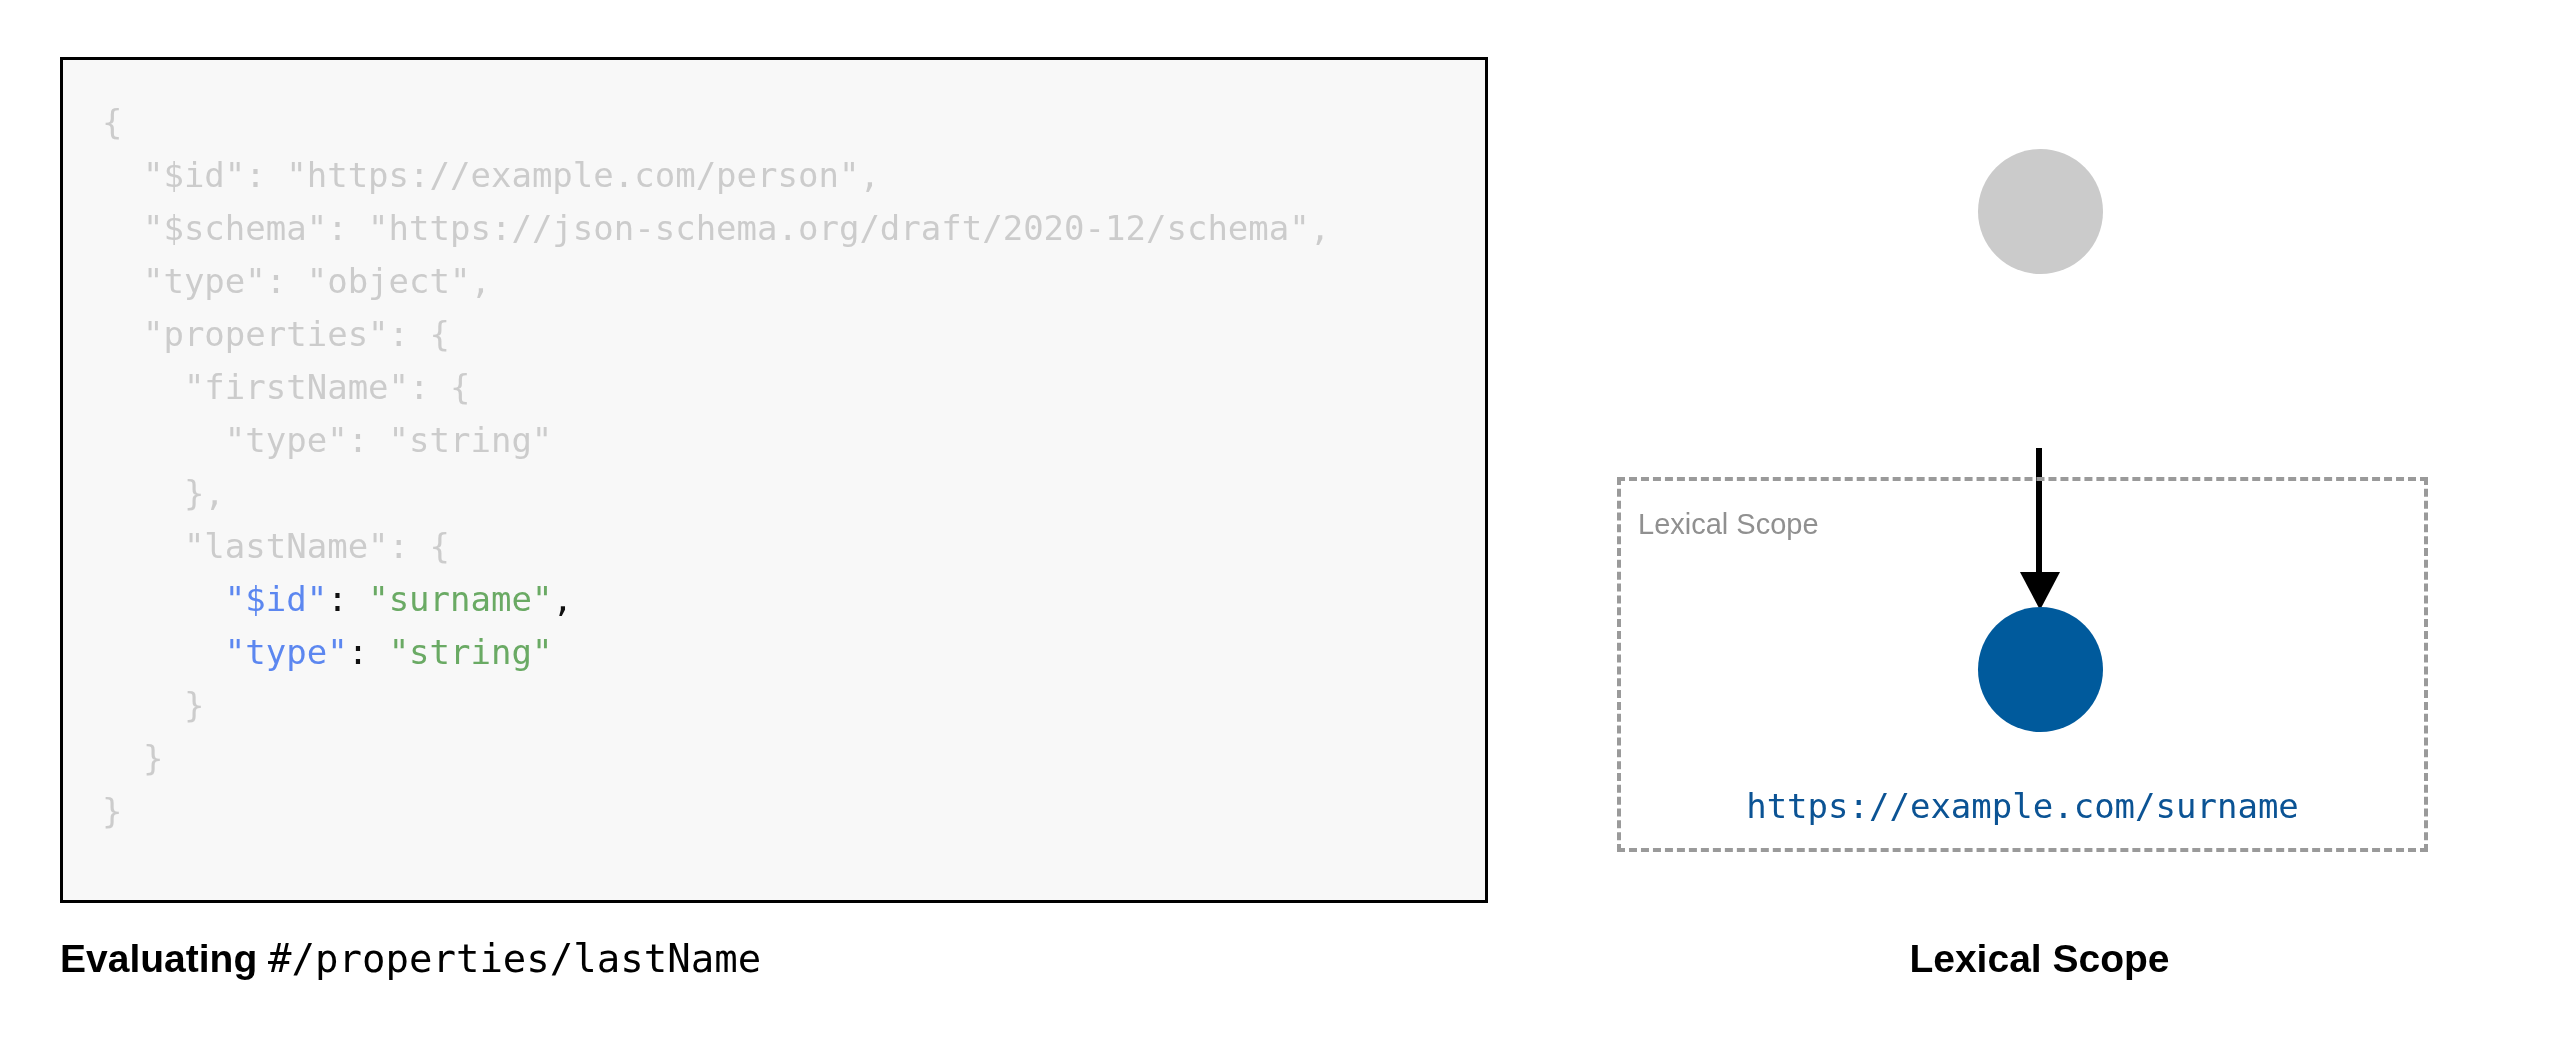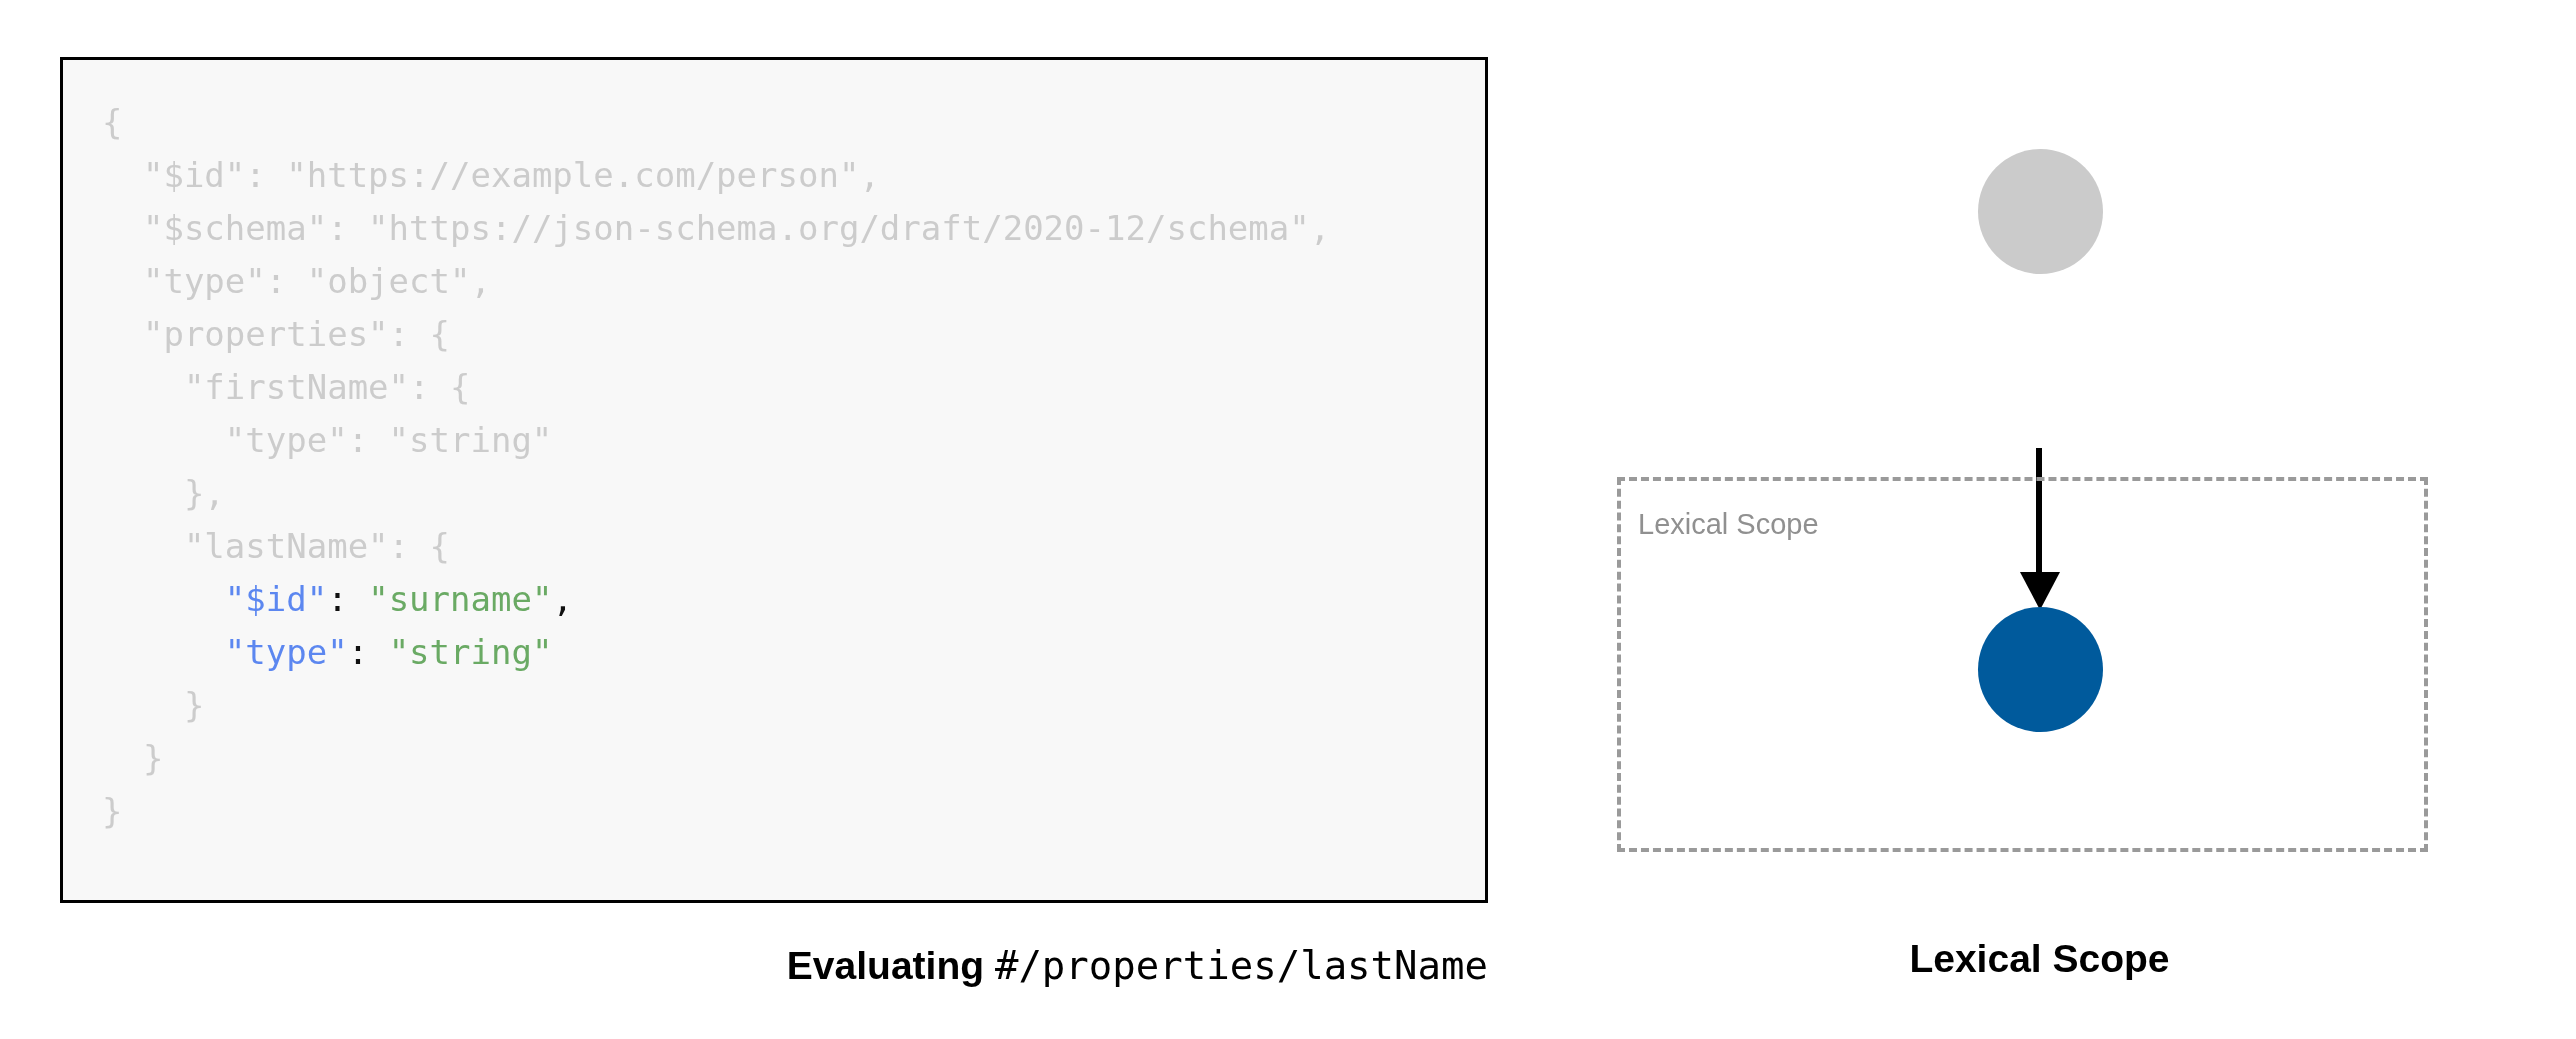--- a/index.html
+++ b/index.html
@@ -45,26 +45,25 @@
   .tok-key   { color: #5c87f0; }
   .tok-val   { color: #6aaa64; }
   .tok-punct { color: #111111; }
 
   
   .caption-left {
     position: absolute;
     left: 60px;
     top: 933px;
     width: 1428px;
-    text-align: right;
+    text-align: left;
     font-size: 39px;
     line-height: 51px;
     color: #000000;
     white-space: nowrap;
-    margin-top: 7px;
   }
   .caption-strong {
     font-family: "Liberation Sans", sans-serif;
     font-weight: bold;
   }
   .caption-mono {
     font-family: "DejaVu Sans Mono", "Liberation Mono", monospace;
     font-weight: normal;
   }
 
@@ -207,17 +206,18 @@
 
   <div class="node-circle-outer"></div>
 
   <div class="arrow-shaft"></div>
   <div class="arrow-head"></div>
 
   <div class="scope-box"></div>
   <div class="scope-box-label">Lexical Scope</div>
 
   <div class="node-circle-inner"></div>
+  <div class="node-label-inner">https://example.com/surname</div>
 
 </div>
 
 <div class="caption-right">Lexical Scope</div>
 
 
 </body></html>

